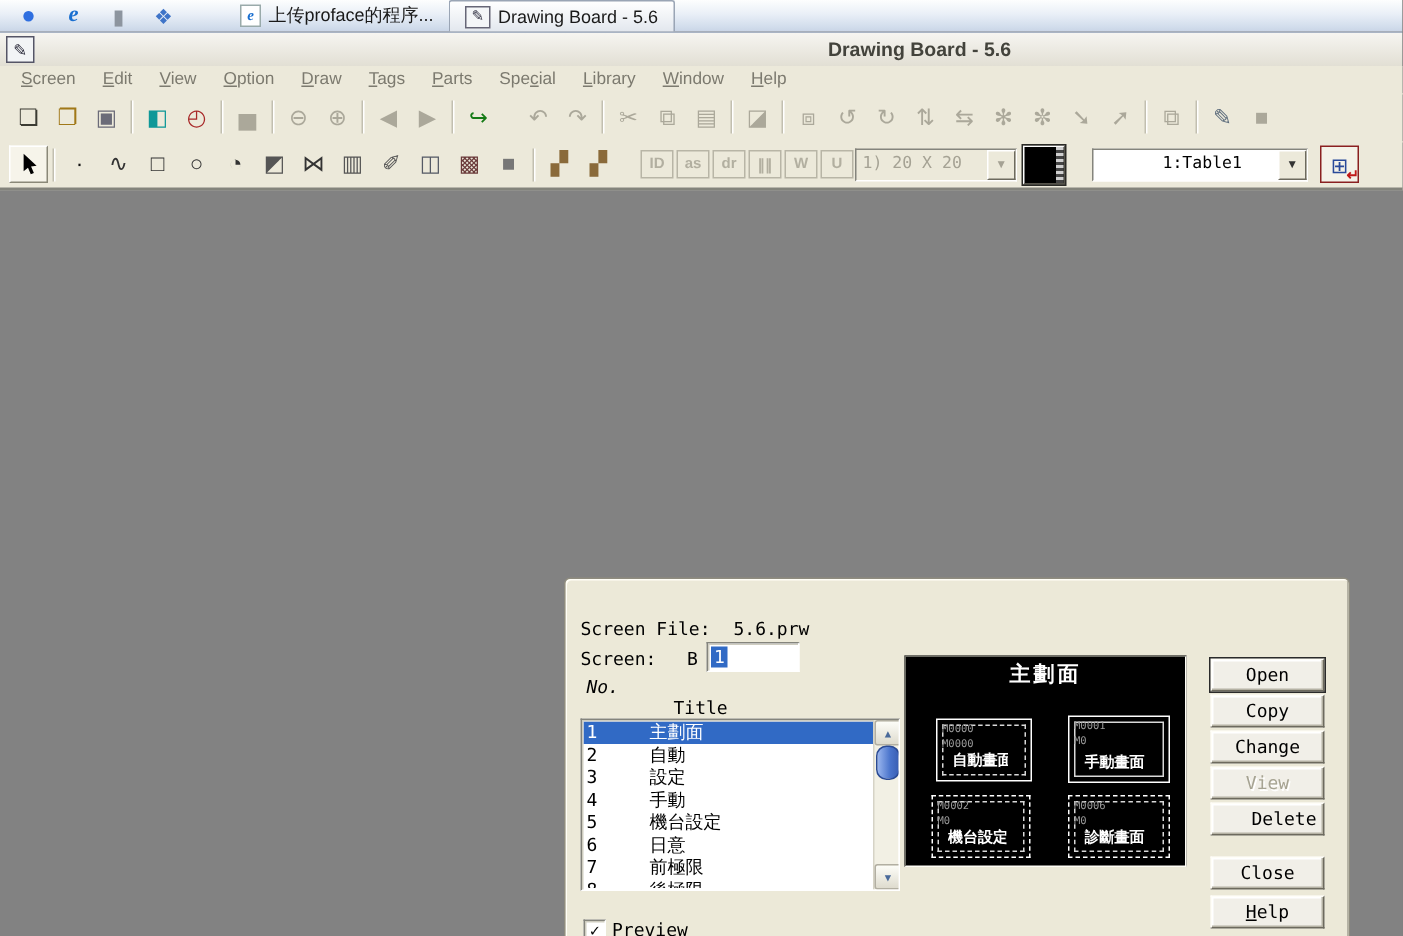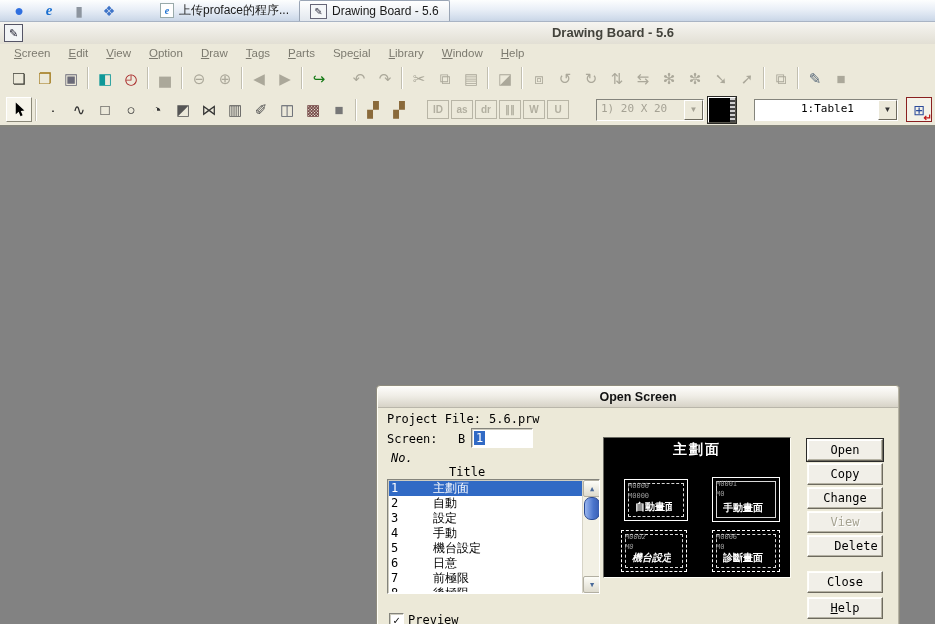--- a/index.html
+++ b/index.html
@@ -249,44 +249,41 @@
         <div class="tbtn" style="color: rgb(138, 106, 58);">▞</div>
         <div class="tbtn" style="color: rgb(138, 106, 58);">▞</div>
         <div class="tgap"></div>
         <div class="tagbtn">ID</div>
         <div class="tagbtn">as</div>
         <div class="tagbtn">dr</div>
         <div class="tagbtn">∥∥</div>
         <div class="tagbtn">W</div>
         <div class="tagbtn">U</div>
       </div>
-    <div class="combo dis" style="width:106px;margin-left:26px;">
+    <div class="combo dis" style="width:106px;margin-left:0;">
       <span class="cval">1) 20 X 20</span>
       <span class="carrow">▼</span>
     </div>
     <div id="blacksq-btn">
         <span class="strip"></span>
       </div>
     <div class="combo" style="width:100px;margin-left:10px;padding-left:42px;">
       <span class="cval">1:Table1</span>
       <span class="carrow">▼</span>
     </div>
     <div id="lib-icon">
       <span>⊞</span>
       <span class="red-arrow">↵</span>
     </div>
   </div>
 
   <div id="workarea">
     <div id="dialog">
-      <div id="dlg-titlebar">
-        <span id="dlg-title">Open Screen</span>
-      </div>
-
-      <span class="dlg-label" style="left:10px;top:26px;">Project File:</span>
+
+      <span class="dlg-label" style="left:10px;top:26px;">Screen File:</span>
       <span class="dlg-label" style="left:112px;top:26px;">5.6.prw</span>
 
       <span class="dlg-label" style="left:10px;top:46px;">Screen:</span>
       <span class="dlg-label" style="left:81px;top:46px;">B</span>
       <div id="screen-input">
         <span class="selval">1</span>
       </div>
 
       <span class="dlg-label" style="left:14px;top:65px;font-style:italic;">No.</span>
       <span class="dlg-label" style="left:72px;top:79px;">Title</span>
@@ -341,21 +338,21 @@
               <div class="m1">M0000</div>
               <div class="m2">M0000</div>
               <div class="big">自動畫面</div>
             </div>
             <div class="pv-box" style="left: 108px; top: 39px; width: 66px; height: 43px;">
               <div class="inner solid"></div>
               <div class="m1">M0001</div>
               <div class="m2">M0</div>
               <div class="big">手動畫面</div>
             </div>
-            <div class="pv-box dashed" style="left: 17px; top: 92px; width: 64px; height: 40px; font-style: italic;">
+            <div class="pv-box dashed" style="left: 17px; top: 92px; width: 64px; height: 40px;">
               <div class="inner"></div>
               <div class="m1">M0002</div>
               <div class="m2">M0</div>
               <div class="big">機台設定</div>
             </div>
             <div class="pv-box dashed" style="left: 108px; top: 92px; width: 66px; height: 40px;">
               <div class="inner"></div>
               <div class="m1">M0006</div>
               <div class="m2">M0</div>
               <div class="big">診斷畫面</div>

